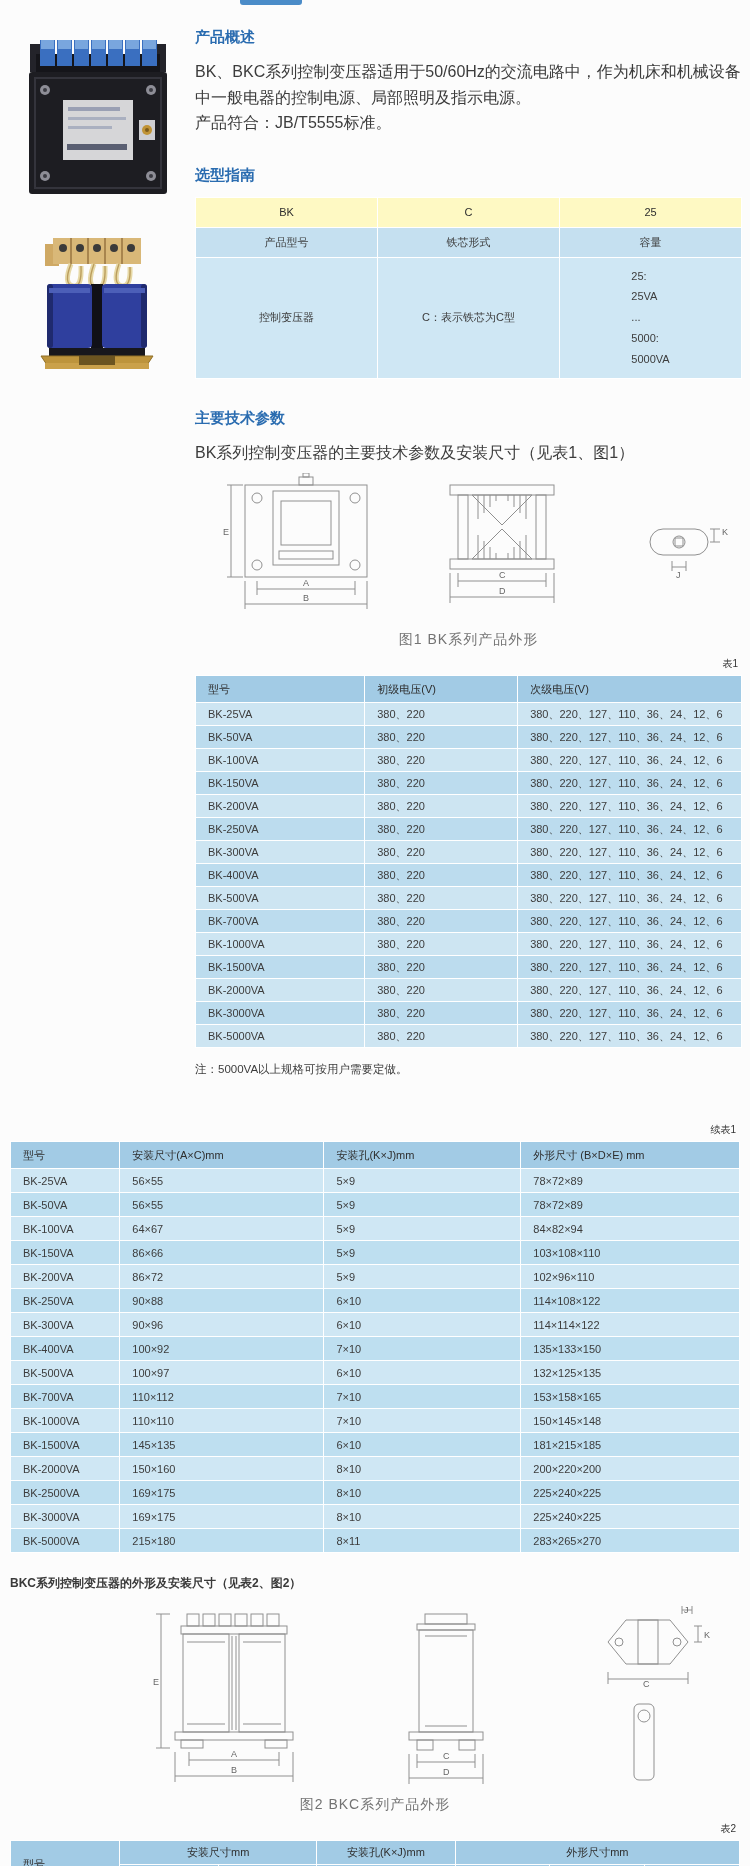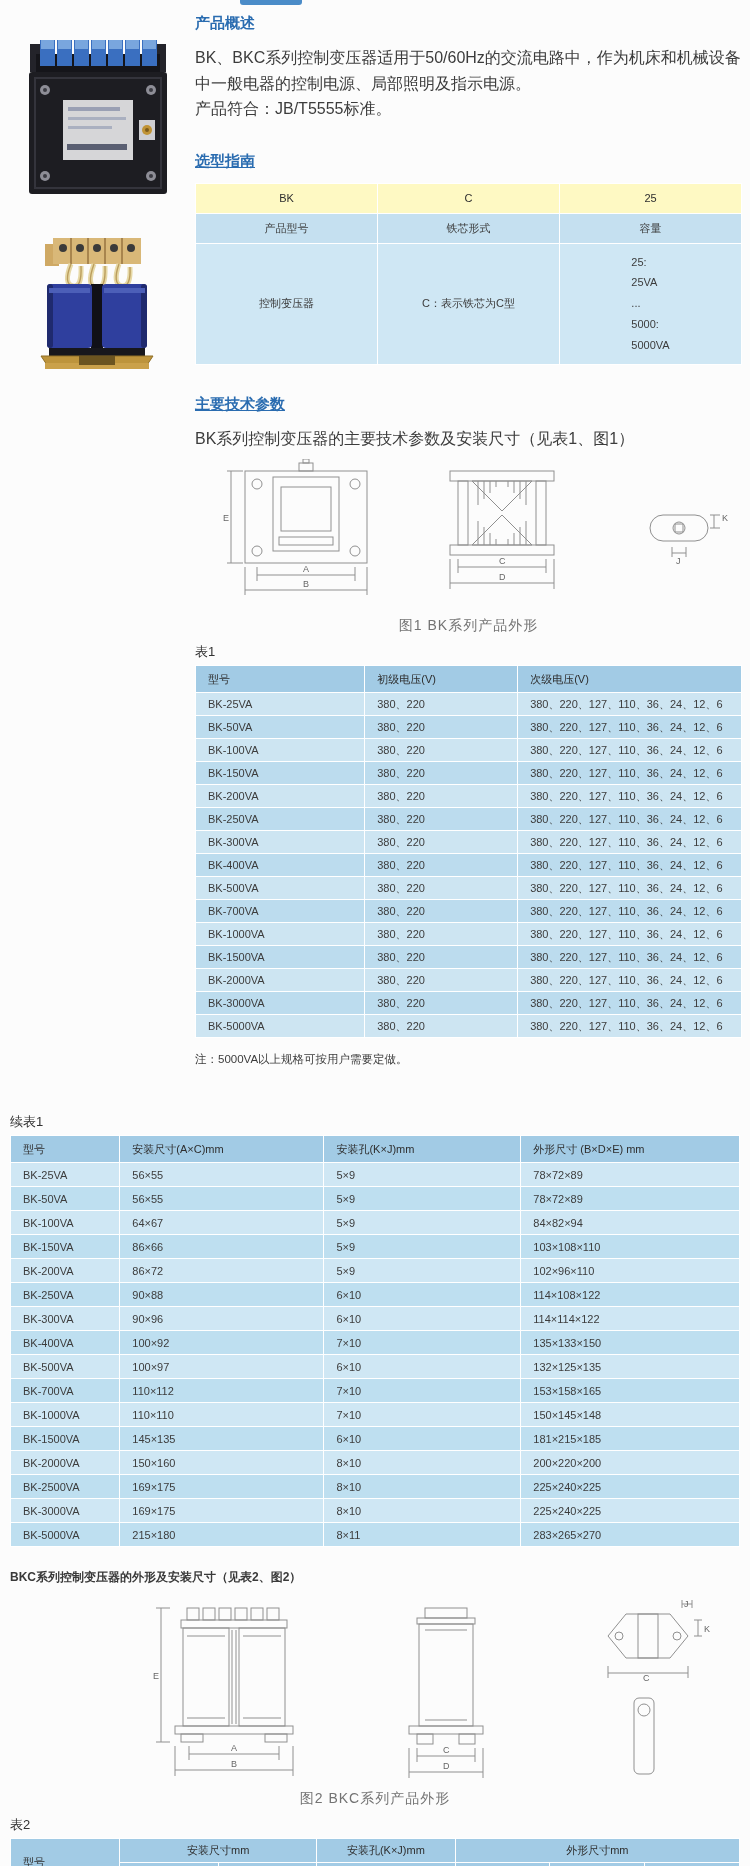--- a/index.html
+++ b/index.html
@@ -1,36 +1,36 @@
 <!DOCTYPE html>
 <html><head>
 <meta charset="utf-8">
 <style>
   html,body{margin:0;padding:0;background:#fbfbfb;}
   body{width:750px;font-family:"Liberation Sans","DejaVu Sans",sans-serif;color:#3c3c3c;}
   .page{width:750px;min-height:1866px;background:#fcfcfc;position:relative;overflow:hidden;}
   .top-strip{position:absolute;left:240px;top:0;width:62px;height:5px;background:#4b8cc8;border-radius:0 0 3px 3px;}
   .top{display:flex;align-items:flex-start;}
   .photos{width:195px;flex:none;padding-top:34px;display:flex;flex-direction:column;align-items:center;gap:30px;}
-  .content{flex:1;padding-right:8px;min-width:0;}
+  .content{flex:1;padding-right:8px;min-width:0;margin-top:14px;}
   h2.sec{color:#2a6cb0;font-size:15px;font-weight:bold;margin:14px 0 12px 0;}
-  h2.sec.mt{margin-top:30px;text-decoration:underline;}
+  h2.sec.mt{margin-top:30px;}
   p.body-text{font-size:16px;line-height:1.6;margin:0 0 6px 0;}
   table{border-collapse:collapse;width:100%;table-layout:fixed;}
   th,td{border:1px solid #fff;font-weight:normal;}
   
   .sel-table{font-size:11px;margin-top:4px;}
   .sel-table th{background:#fef9c3;height:27px;text-align:center;color:#2e2e2e;}
   .sel-table tr.r2 td{background:#c5e0f0;height:27px;text-align:center;font-family:Liberation Serif, serif;}
   .sel-table tr.r3 td{background:#cfe7f4;height:118px;text-align:center;vertical-align:middle;}
   .cap{display:inline-block;text-align:left;line-height:1.9;}
   
   .fig-wrap{margin:8px 0 0 0;}
   .fig-caption{text-align:center;font-size:14px;color:#737373;margin:4px 0 8px 0;letter-spacing:1px;}
-  .tbl-tag{font-size:13px;color:#333;margin:6px 4px 4px 0;}
+  .tbl-tag{text-align:right;font-size:10px;color:#333;margin:6px 4px 4px 0;}
   
   .t1{font-size:11px;}
   .t1 th{background:#a2cbe5;height:24px;text-align:left;padding-left:12px;color:#2e2e2e;}
   .t1 td{height:20px;padding-left:12px;}
   .t1 tbody tr:nth-child(odd) td{background:#cde5f2;}
   .t1 tbody tr:nth-child(even) td{background:#bcdcee;}
   .note{font-size:11.5px;margin:14px 0 0 0;}
   
   .cont-section{padding:0 10px;margin-top:46px;}
   .tc{font-size:11px;}

